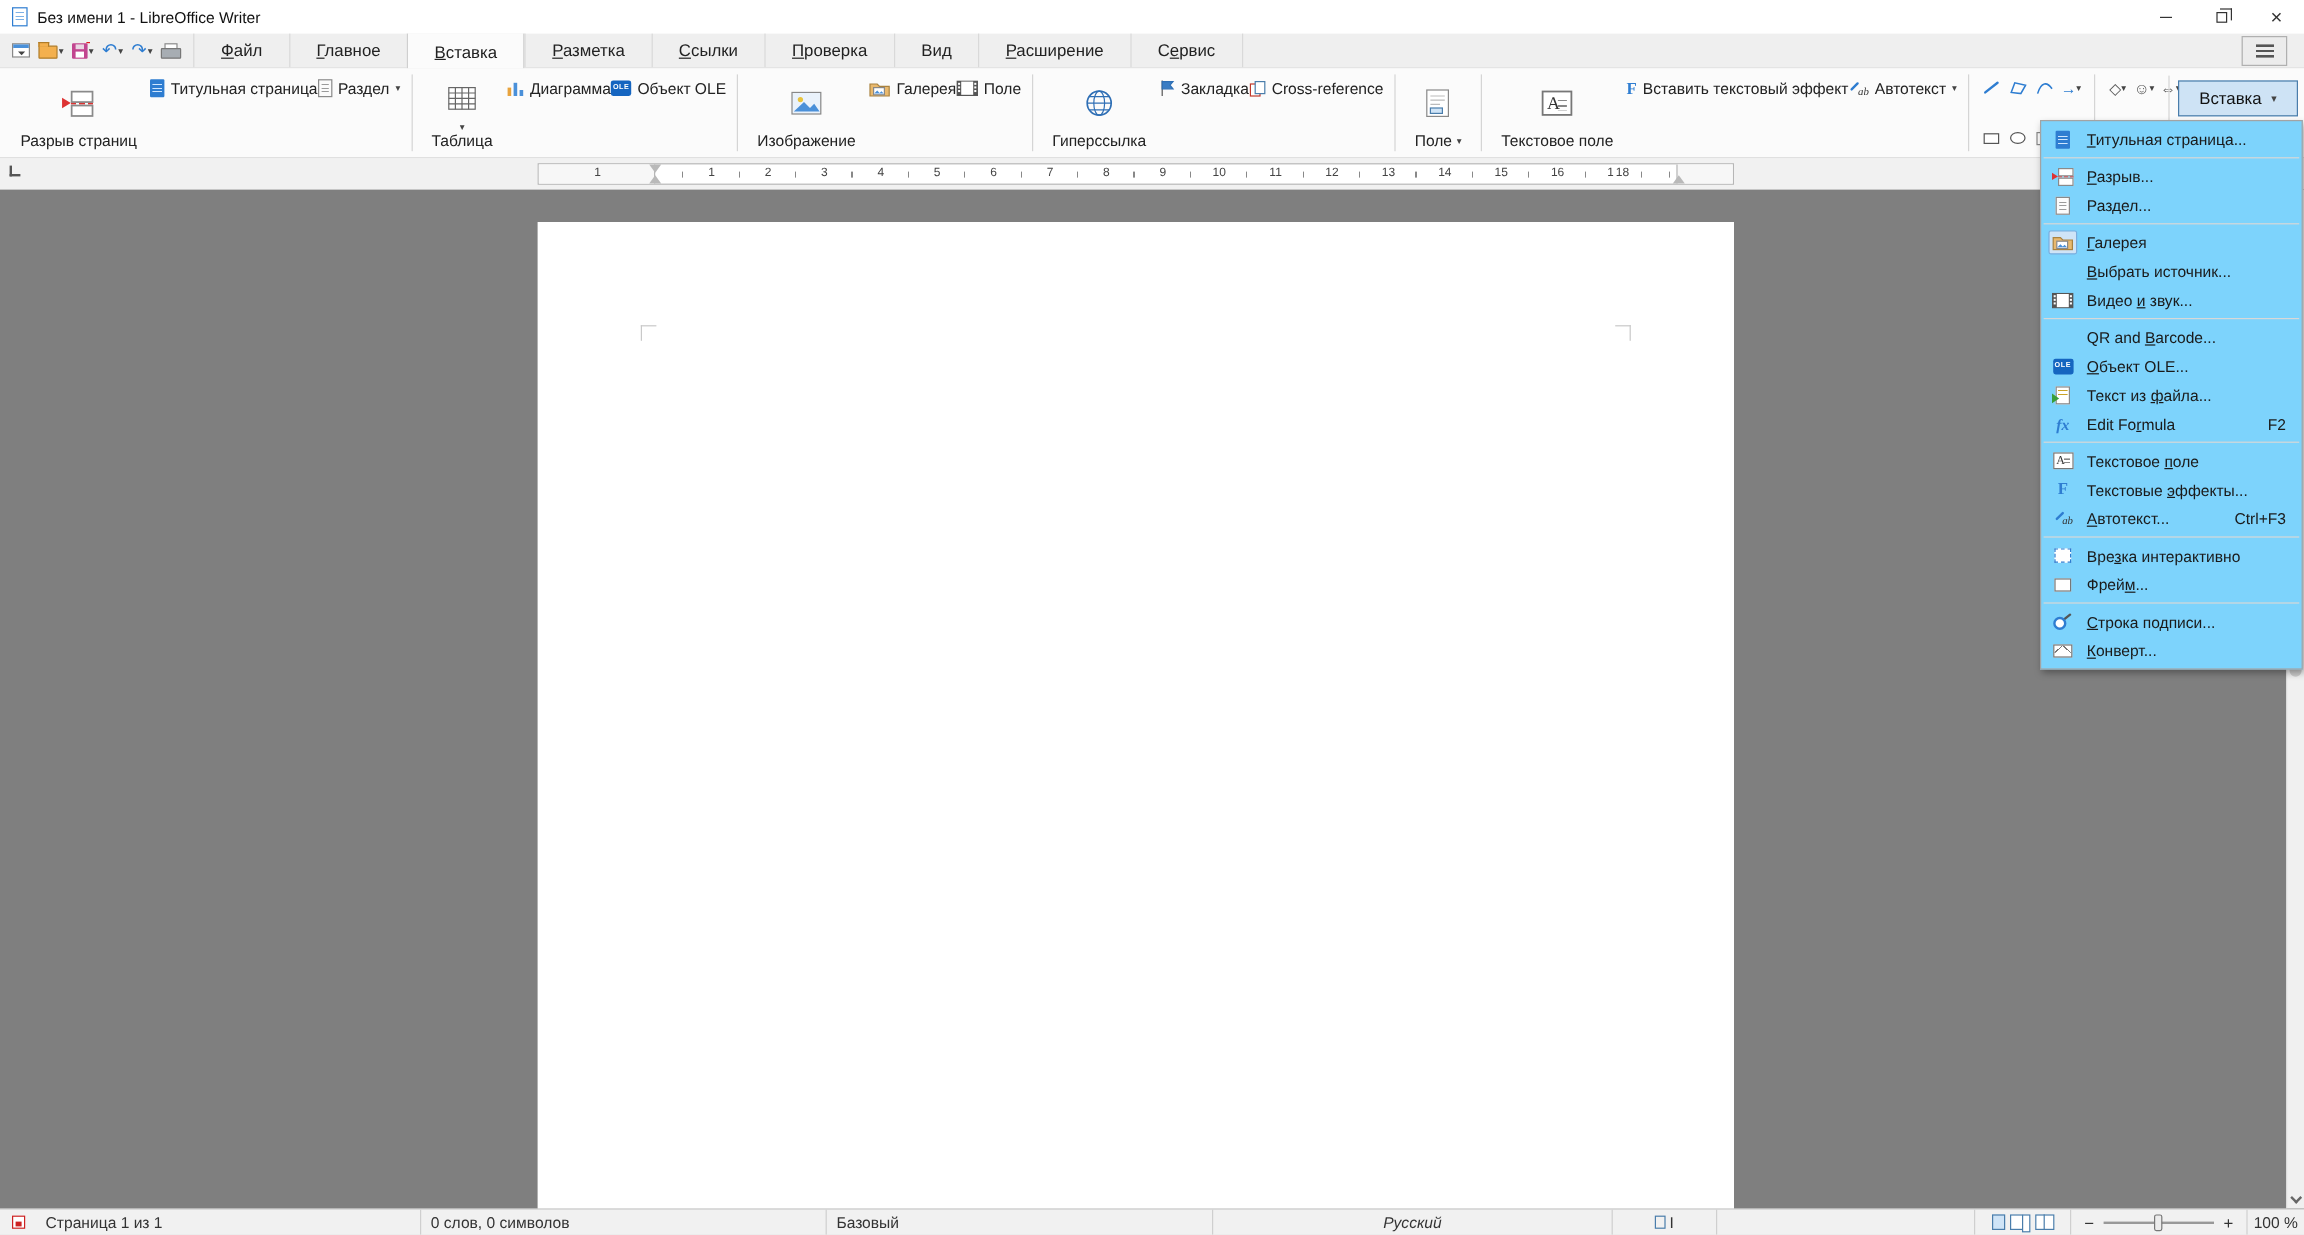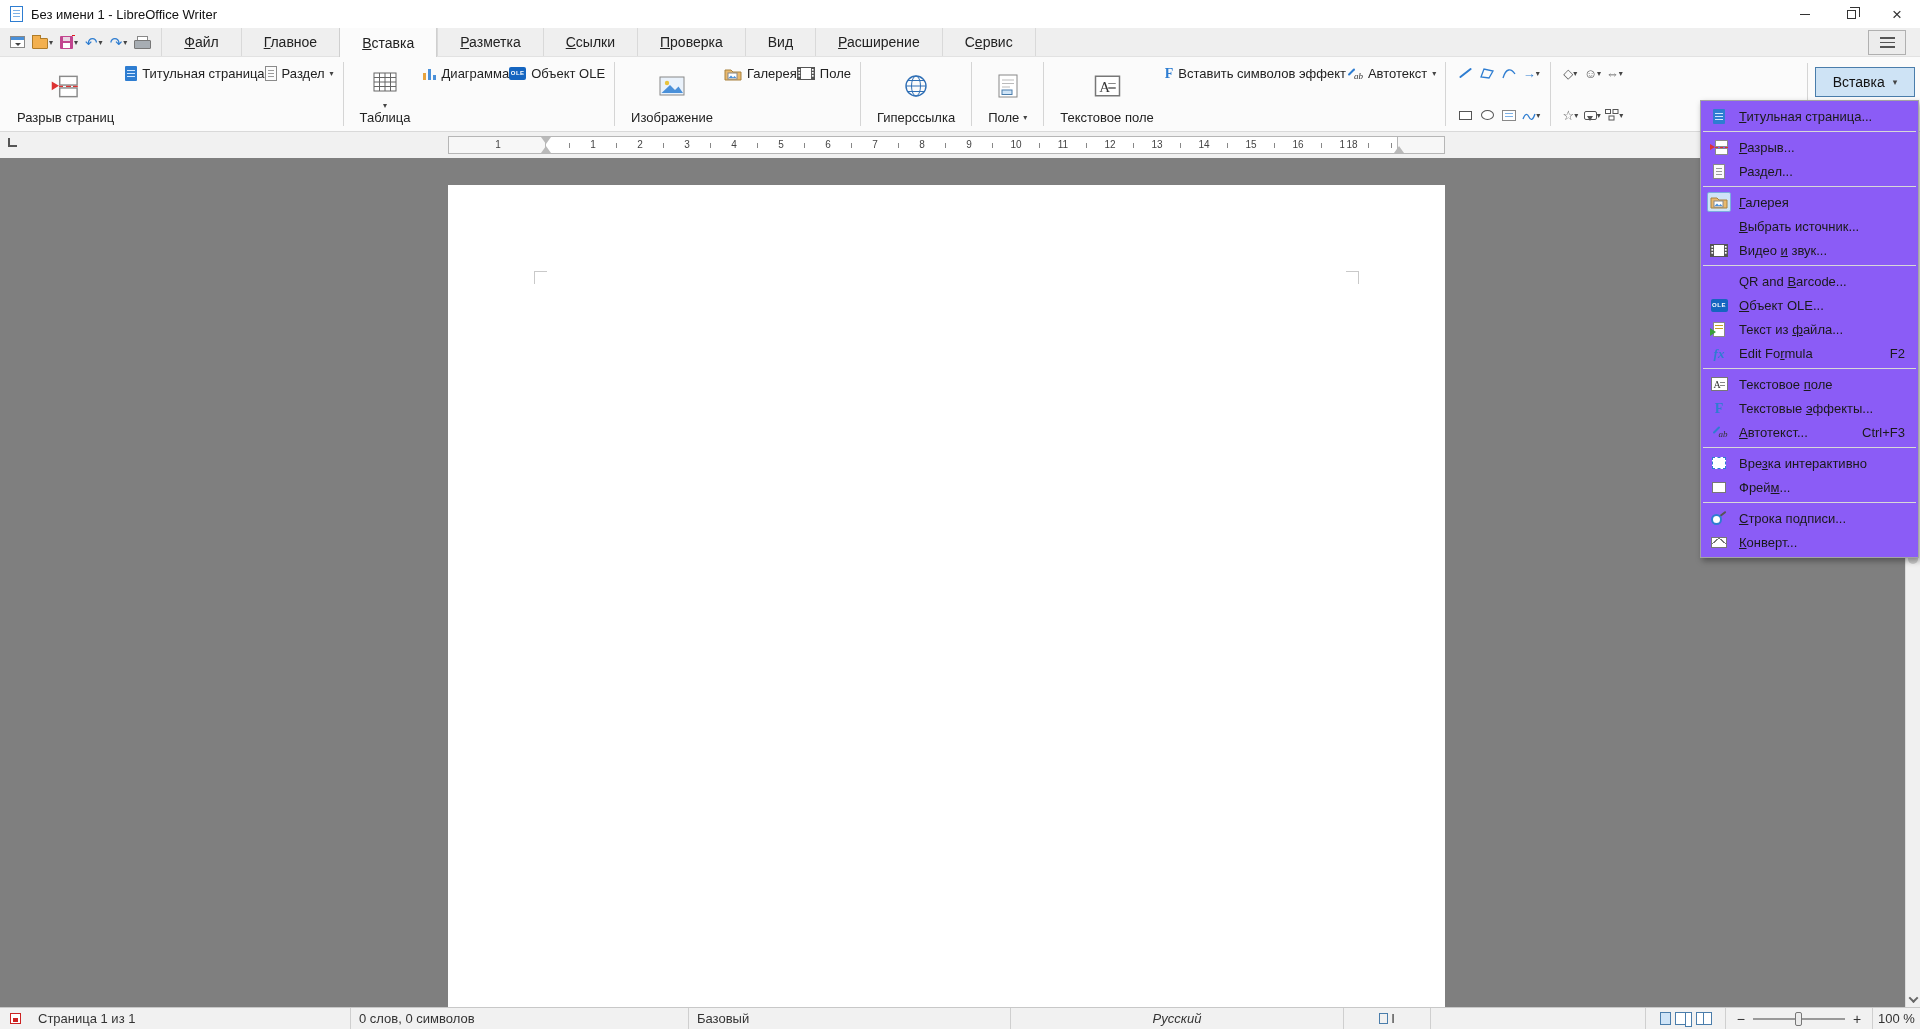--- a/index.html
+++ b/index.html
@@ -148,21 +148,21 @@
   .vw.active { background:#cfe4f7; }
   .vw.double::after { content:""; position:absolute; right:-7px; top:-1px; width:5px; height:13px; border:1px solid #4a7dab; background:#fff; }
   .vw.book { width:16px; }
   .vw.book::after { content:""; position:absolute; left:6px; top:-1px; bottom:-1px; width:1px; background:#4a7dab; }
   .zoomtrack { width:92px; height:2px; background:#999; position:relative; margin:0 8px; }
   .zoomtrack::before { content:""; position:absolute; left:50%; top:-3px; width:1px; height:8px; background:#888; }
   .zoomthumb { position:absolute; left:42px; top:-6px; width:7px; height:14px; background:#ececec; border:1px solid #777; border-radius:2px; }
   .zoomsign { font-size:14px; color:#333; line-height:1; }
 
   
-  .menu { position:absolute; left:1700px; top:100px; width:219px; background:#8b5cf6; border:1px solid #a3a3a3;
+  .menu { position:absolute; left:1700px; top:100px; width:219px; background:#7dd3fc; border:1px solid #a3a3a3;
     box-shadow:2px 3px 6px rgba(0,0,0,.35); padding:3px 0; z-index:50; }
   .mi { display:flex; align-items:center; height:24px; font-size:13px; color:#1a1a1a; }
   .mico { width:26px; margin-left:5px; display:flex; justify-content:center; align-items:center; flex:none; }
   .mlabel { margin-left:7px; white-space:nowrap; }
   .msc { margin-left:auto; padding-right:13px; color:#1a1a1a; }
   .msep { height:1px; background:#d8d8d8; margin:3px 2px; }
 </style>
 </head>
 <body>
 
@@ -332,20 +332,36 @@
     <div class="rb-big">
       <span class="bigicon">
         <svg width="24" height="24" viewBox="0 0 24 24">
             <circle cx="12" cy="12" r="10" fill="none" stroke="#2f6fb5" stroke-width="1.4"></circle>
             <ellipse cx="12" cy="12" rx="4.5" ry="10" fill="none" stroke="#2f6fb5"></ellipse>
             <path d="M2 12h20M3.6 6.5h16.8M3.6 17.5h16.8" stroke="#2f6fb5" fill="none"></path>
           </svg>
       </span>
       <span class="biglabel">Гиперссылка</span>
     </div>
+    <div class="rb-col">
+      <span class="rb-item">
+        <svg width="13" height="15">
+            <path d="M2.5 1v13" stroke="#555"></path>
+            <path d="M2.5 2h9l-2.5 3 2.5 3h-9z" fill="#3b7dc4" stroke="#2f6fb5"></path>
+          </svg>
+        <span>Закладка</span>
+        </span>
+      <span class="rb-item">
+        <svg width="14" height="14">
+            <rect x="1" y="3" width="8" height="10" fill="#fff" stroke="#c0392b"></rect>
+            <rect x="5" y="1" width="8" height="10" fill="#fff" stroke="#4a7dab"></rect>
+          </svg>
+        <span>Cross-reference</span>
+        </span>
+    </div>
   </div>
   <span class="rsep"></span>
 
   <div class="rgroup">
     <div class="rb-big">
       <span class="bigicon">
         <svg width="20" height="24" viewBox="0 0 20 24">
             <rect x="1" y="1" width="18" height="22" fill="#fff" stroke="#888"></rect>
             <path d="M4 6h12M4 9.5h12M4 13h8" stroke="#bbb"></path>
             <rect x="4" y="16" width="10" height="4.5" fill="#cfe4f7" stroke="#4a7dab"></rect>
@@ -362,21 +378,21 @@
   <div class="rgroup">
     <div class="rb-big">
       <span class="bigicon">
           <span class="ic i-textbox big"></span>
         </span>
       <span class="biglabel">Текстовое поле</span>
     </div>
     <div class="rb-col">
       <span class="rb-item">
           <span class="ic i-fontwork"></span>
-          <span>Вставить символов эффект</span>
+          <span>Вставить текстовый эффект</span>
         </span>
       <span class="rb-item">
           <span class="ic i-autotext"></span>
           <span>Автотекст</span>
           <span class="darr">▾</span>
         </span>
     </div>
   </div>
   <span class="rsep"></span>
 

